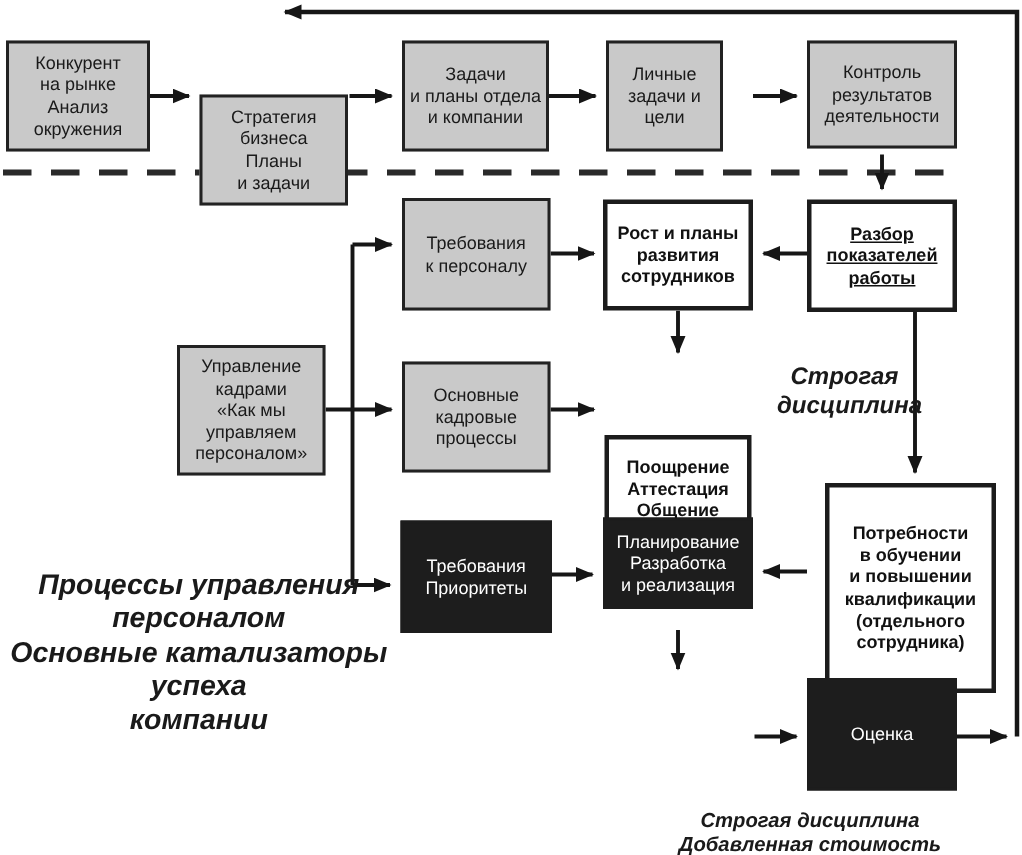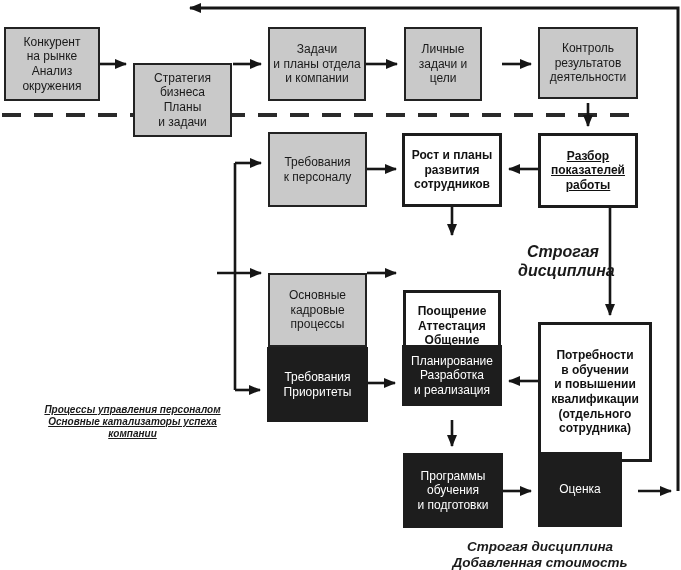--- a/index.html
+++ b/index.html
@@ -49,21 +49,21 @@
   .caption {
     position: absolute;
     font-style: italic;
     font-weight: bold;
     color: #1a1a1a;
     text-align: center;
     white-space: pre-line;
     line-height: 1.18;
   }
   #caption-strict-mid   { left: 518px; top: 243px; width: 90px;  font-size: 16px; }
-  #caption-processes    { left: 5px;   top: 404px; width: 255px; font-size: 10px; text-decoration: underline; }
+  #caption-processes    { left: 5px;   top: 380px; width: 255px; font-size: 19px; }
   #caption-bottom       { left: 425px; top: 539px; width: 230px; font-size: 13.5px; }
 </style>
 </head>
 <body>
 
 <div id="canvas">
 
   <svg id="connectors" viewBox="0 0 681 570" xmlns="http://www.w3.org/2000/svg">
     <defs>
       <marker id="ah" markerUnits="userSpaceOnUse" markerWidth="13" markerHeight="11" refX="11" refY="5" orient="auto">
@@ -119,43 +119,45 @@
 
   <div class="box gray" style="left:268px; top:132px; width:99px;  height:75px;">Требования
 к персоналу</div>
   <div class="box white" style="left:402px; top:133px; width:100px; height:74px;">Рост и планы
 развития
 сотрудников</div>
   <div class="box white" style="left:538px; top:133px; width:100px; height:75px;text-decoration:underline;">Разбор
 показателей
 работы</div>
 
-  <div class="box gray" style="left:268px; top:241px; width:99px;  height:74px;margin-top:32px;">Основные
+  <div class="box gray" style="left:118px; top:230px; width:99px;  height:87px;">Управление
+кадрами
+«Как мы
+управляем
+персоналом»</div>
+  <div class="box gray" style="left:268px; top:241px; width:99px;  height:74px;">Основные
 кадровые
 процессы</div>
   <div class="box white" style="left:403px; top:242px; width:98px;  height:72px;margin-top:48px;">Поощрение
 Аттестация
 Общение</div>
 
   <div class="box black" style="left:267px; top:347px; width:101px; height:75px;">Требования
 Приоритеты</div>
   <div class="box black" style="left:402px; top:345px; width:100px; height:61px;">Планирование
 Разработка
 и реализация</div>
-  <div class="box white" style="left:538px; top:322px; width:114px; height:140px;">Потребности
+  <div class="box white" style="left:550px; top:322px; width:114px; height:140px;">Потребности
 в обучении
 и повышении
 квалификации
 (отдельного
 сотрудника)</div>
 
-  <div class="box black" style="left:403px; top:453px; width:100px; height:75px;">Программы
-обучения
-и подготовки</div>
-  <div class="box black" style="left:538px; top:452px; width:84px; height:75px;">Оценка</div>
+  <div class="box black" style="left:538px; top:452px; width:100px; height:75px;">Оценка</div>
 
   <div class="caption" id="caption-strict-mid">Строгая
 дисциплина</div>
   <div class="caption" id="caption-processes">Процессы управления персоналом
 Основные катализаторы успеха
 компании</div>
   <div class="caption" id="caption-bottom">Строгая дисциплина
 Добавленная стоимость</div>
 
 </div>

